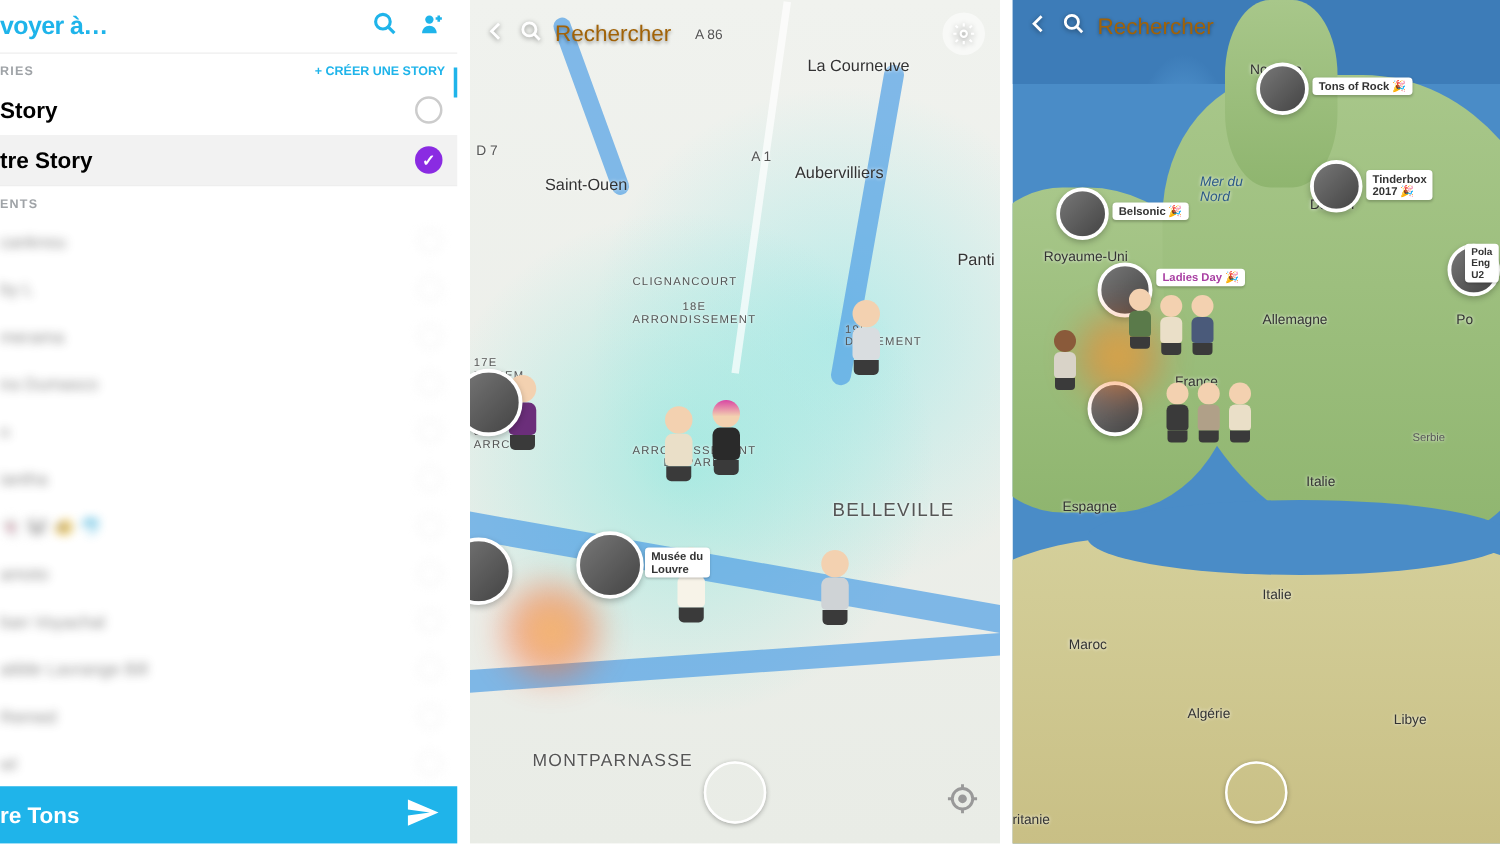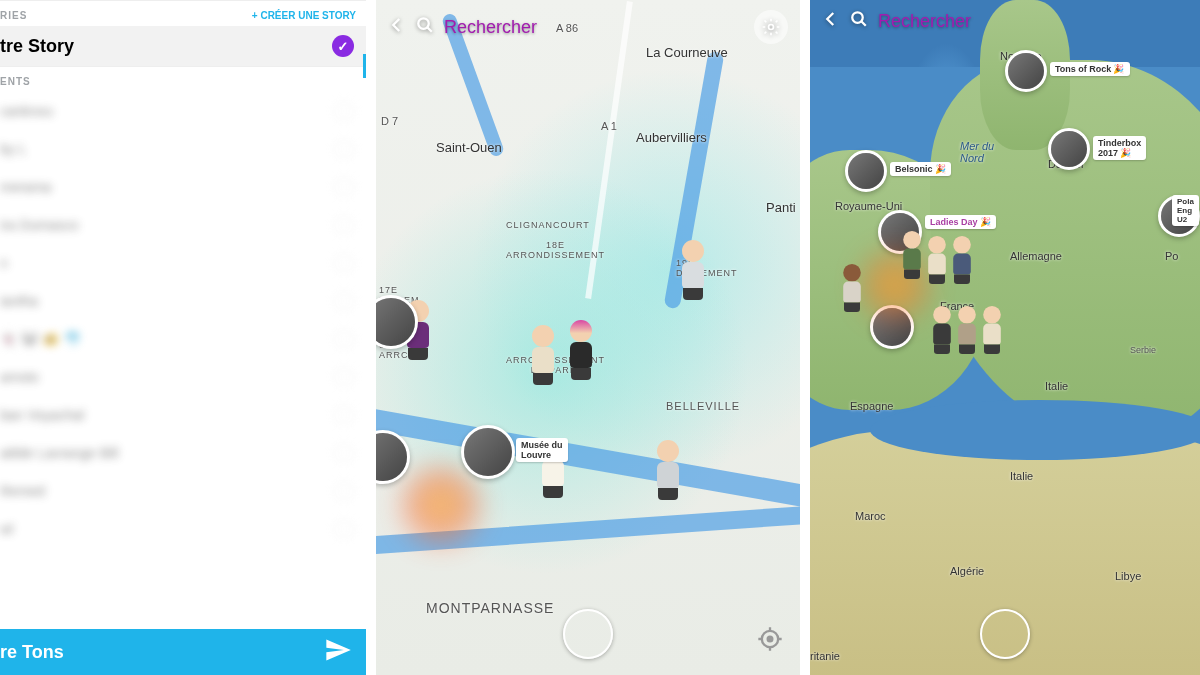--- a/index.html
+++ b/index.html
@@ -22,21 +22,21 @@
   #p1 .check { width: 22px; height: 22px; border-radius: 50%; background: #8a2be2; display: flex; align-items: center; justify-content: center; color: #fff; font-size: 13px; }
   #p1 .blurred { filter: blur(4px); opacity: 0.6; }
   #p1 .recent-row { height: 38px; display: flex; align-items: center; justify-content: space-between; padding-right: 12px; }
   #p1 .recent-name { color: #444; font-size: 14px; }
   #p1 .recent-ring { width: 20px; height: 20px; border-radius: 50%; border: 2px solid #eee; }
   #p1 .sendbar { position: absolute; bottom: 0; left: 0; right: 0; height: 46px; background: #1fb4ea; color: #fff; display: flex; align-items: center; justify-content: space-between; padding: 0 14px 0 0; font-size: 18px; font-weight: 700; }
   #p1 .tab-indicator { position: absolute; right: 0; top: 54px; width: 3px; height: 24px; background: #1fb4ea; }
 
   
   .map { position: absolute; inset: 0; }
-  .map-top { position: absolute; top: 10px; left: 12px; right: 12px; display: flex; align-items: center; gap: 10px; color: #a21caf; text-shadow: 0 1px 3px rgba(0,0,0,.4); }
+  .map-top { position: absolute; top: 10px; left: 12px; right: 12px; display: flex; align-items: center; gap: 10px; color: #a16207; text-shadow: 0 1px 3px rgba(0,0,0,.4); }
   .map-top .search-label { font-size: 18px; font-weight: 400; }
   .map-top svg { filter: drop-shadow(0 1px 2px rgba(0,0,0,.4)); }
   .gear-btn { margin-left: auto; width: 34px; height: 34px; border-radius: 50%; background: rgba(255,255,255,.55); display: flex; align-items: center; justify-content: center; }
   .user-ring { position: absolute; bottom: 16px; left: 50%; transform: translateX(-50%); width: 50px; height: 50px; border-radius: 50%; border: 2px solid #fff; box-shadow: 0 1px 4px rgba(0,0,0,.3); }
   .gps-btn { position: absolute; bottom: 22px; right: 16px; width: 28px; height: 28px; }
   .bitmoji { position: absolute; width: 34px; height: 60px; }
   .bitmoji .head { width: 22px; height: 22px; border-radius: 50%; background: #f3d1b0; margin: 0 auto; }
   .bitmoji .body { width: 22px; height: 26px; border-radius: 6px 6px 4px 4px; margin: 0 auto; }
   .bitmoji .legs { width: 20px; height: 12px; background: #3a3a3a; margin: 0 auto; border-radius: 0 0 4px 4px; }
   .storypin { position: absolute; width: 54px; height: 54px; border-radius: 50%; background: #ccc; border: 3px solid #fff; box-shadow: 0 2px 5px rgba(0,0,0,.25); overflow: hidden; }
@@ -64,28 +64,50 @@
     linear-gradient(180deg,#3d7cb8 0%, #3d7cb8 10%, transparent 10%),
     #4a8cc7; }
   #p3 .land { position: absolute; background: linear-gradient(#a8c78a,#8fb56f); }
   #p3 .land.af { background: linear-gradient(#d4cf9a,#c7bd82); }
   #p3 .sea { position: absolute; background: #4a8cc7; }
 </style>
 </head>
 <body>
 
 <div id="p1" class="panel">
+  <div class="topbar">
+    <span class="title">voyer à…</span>
+    <div class="top-icons">
+      <span>
+        <svg viewBox="0 0 24 24" fill="none" stroke="#1fb4ea" stroke-width="3">
+            <circle cx="10" cy="10" r="7"></circle>
+            <line x1="15" y1="15" x2="21" y2="21"></line>
+          </svg>
+      </span>
+      <span>
+        <svg viewBox="0 0 24 24" fill="#1fb4ea">
+            <circle cx="9" cy="8" r="4"></circle>
+            <path d="M2 21c0-4 3-7 7-7s7 3 7 7"></path>
+            <path d="M18 4v6M15 7h6" stroke="#1fb4ea" stroke-width="2.5" fill="none"></path>
+          </svg>
+      </span>
+    </div>
+  </div>
 
   <div class="tab-indicator"></div>
 
   <div class="section-head">
     <span class="section-label">RIES</span>
     <span class="create">+ CRÉER UNE STORY</span>
   </div>
 
+  <div class="row">
+    <span>Story</span>
+    <span class="ring"></span>
+  </div>
   <div class="row sel">
     <span>tre Story</span>
     <span class="check">✓</span>
   </div>
 
   <div class="section-head" style="margin-top:0">
     <span class="section-label">ENTS</span>
   </div>
 
   <div id="recent-list">
@@ -173,21 +195,21 @@
     <span class="maplabel" style="left:130px;top:240px;font-size:9px;white-space:pre;text-align:center;letter-spacing:1px">18E
 ARRONDISSEMENT</span>
     <span class="maplabel" style="left:300px;top:258px;font-size:9px;white-space:pre;letter-spacing:1px">19E
 DISSEMENT</span>
     <span class="maplabel" style="left:3px;top:285px;font-size:9px;white-space:pre;letter-spacing:1px">17E
 DISSEM</span>
     <span class="maplabel" style="left:3px;top:340px;font-size:9px;white-space:pre;letter-spacing:1px">8E
 ARRC</span>
     <span class="maplabel" style="left:130px;top:355px;font-size:9px;white-space:pre;text-align:center;letter-spacing:1px">ARRONDISSEMENT
 DE PARIS</span>
-    <span class="maplabel" style="left:290px;top:400px;font-size:11px;letter-spacing:1px">BELLEVILLE</span>
+    <span class="maplabel" style="left:290px;top:400px;font-size:15px;letter-spacing:1px">BELLEVILLE</span>
     <span class="maplabel" style="left:50px;top:600px;font-size:14px;letter-spacing:1px">MONTPARNASSE</span>
 
     <div class="bitmoji" style="left:300px;top:240px">
         <div class="head"></div>
         <div class="body" style="background:#d9dde0"></div>
         <div class="legs"></div>
       </div>
     <div class="bitmoji" style="left:25px;top:300px">
         <div class="head"></div>
         <div class="body" style="background:#6b2e7a"></div>

